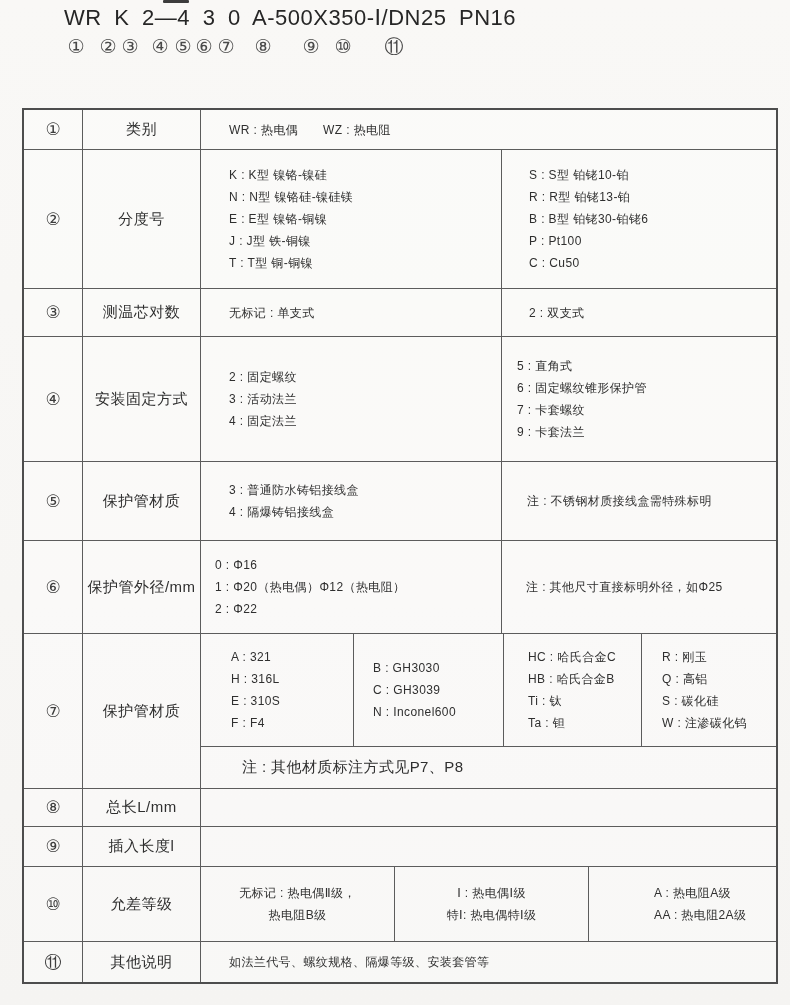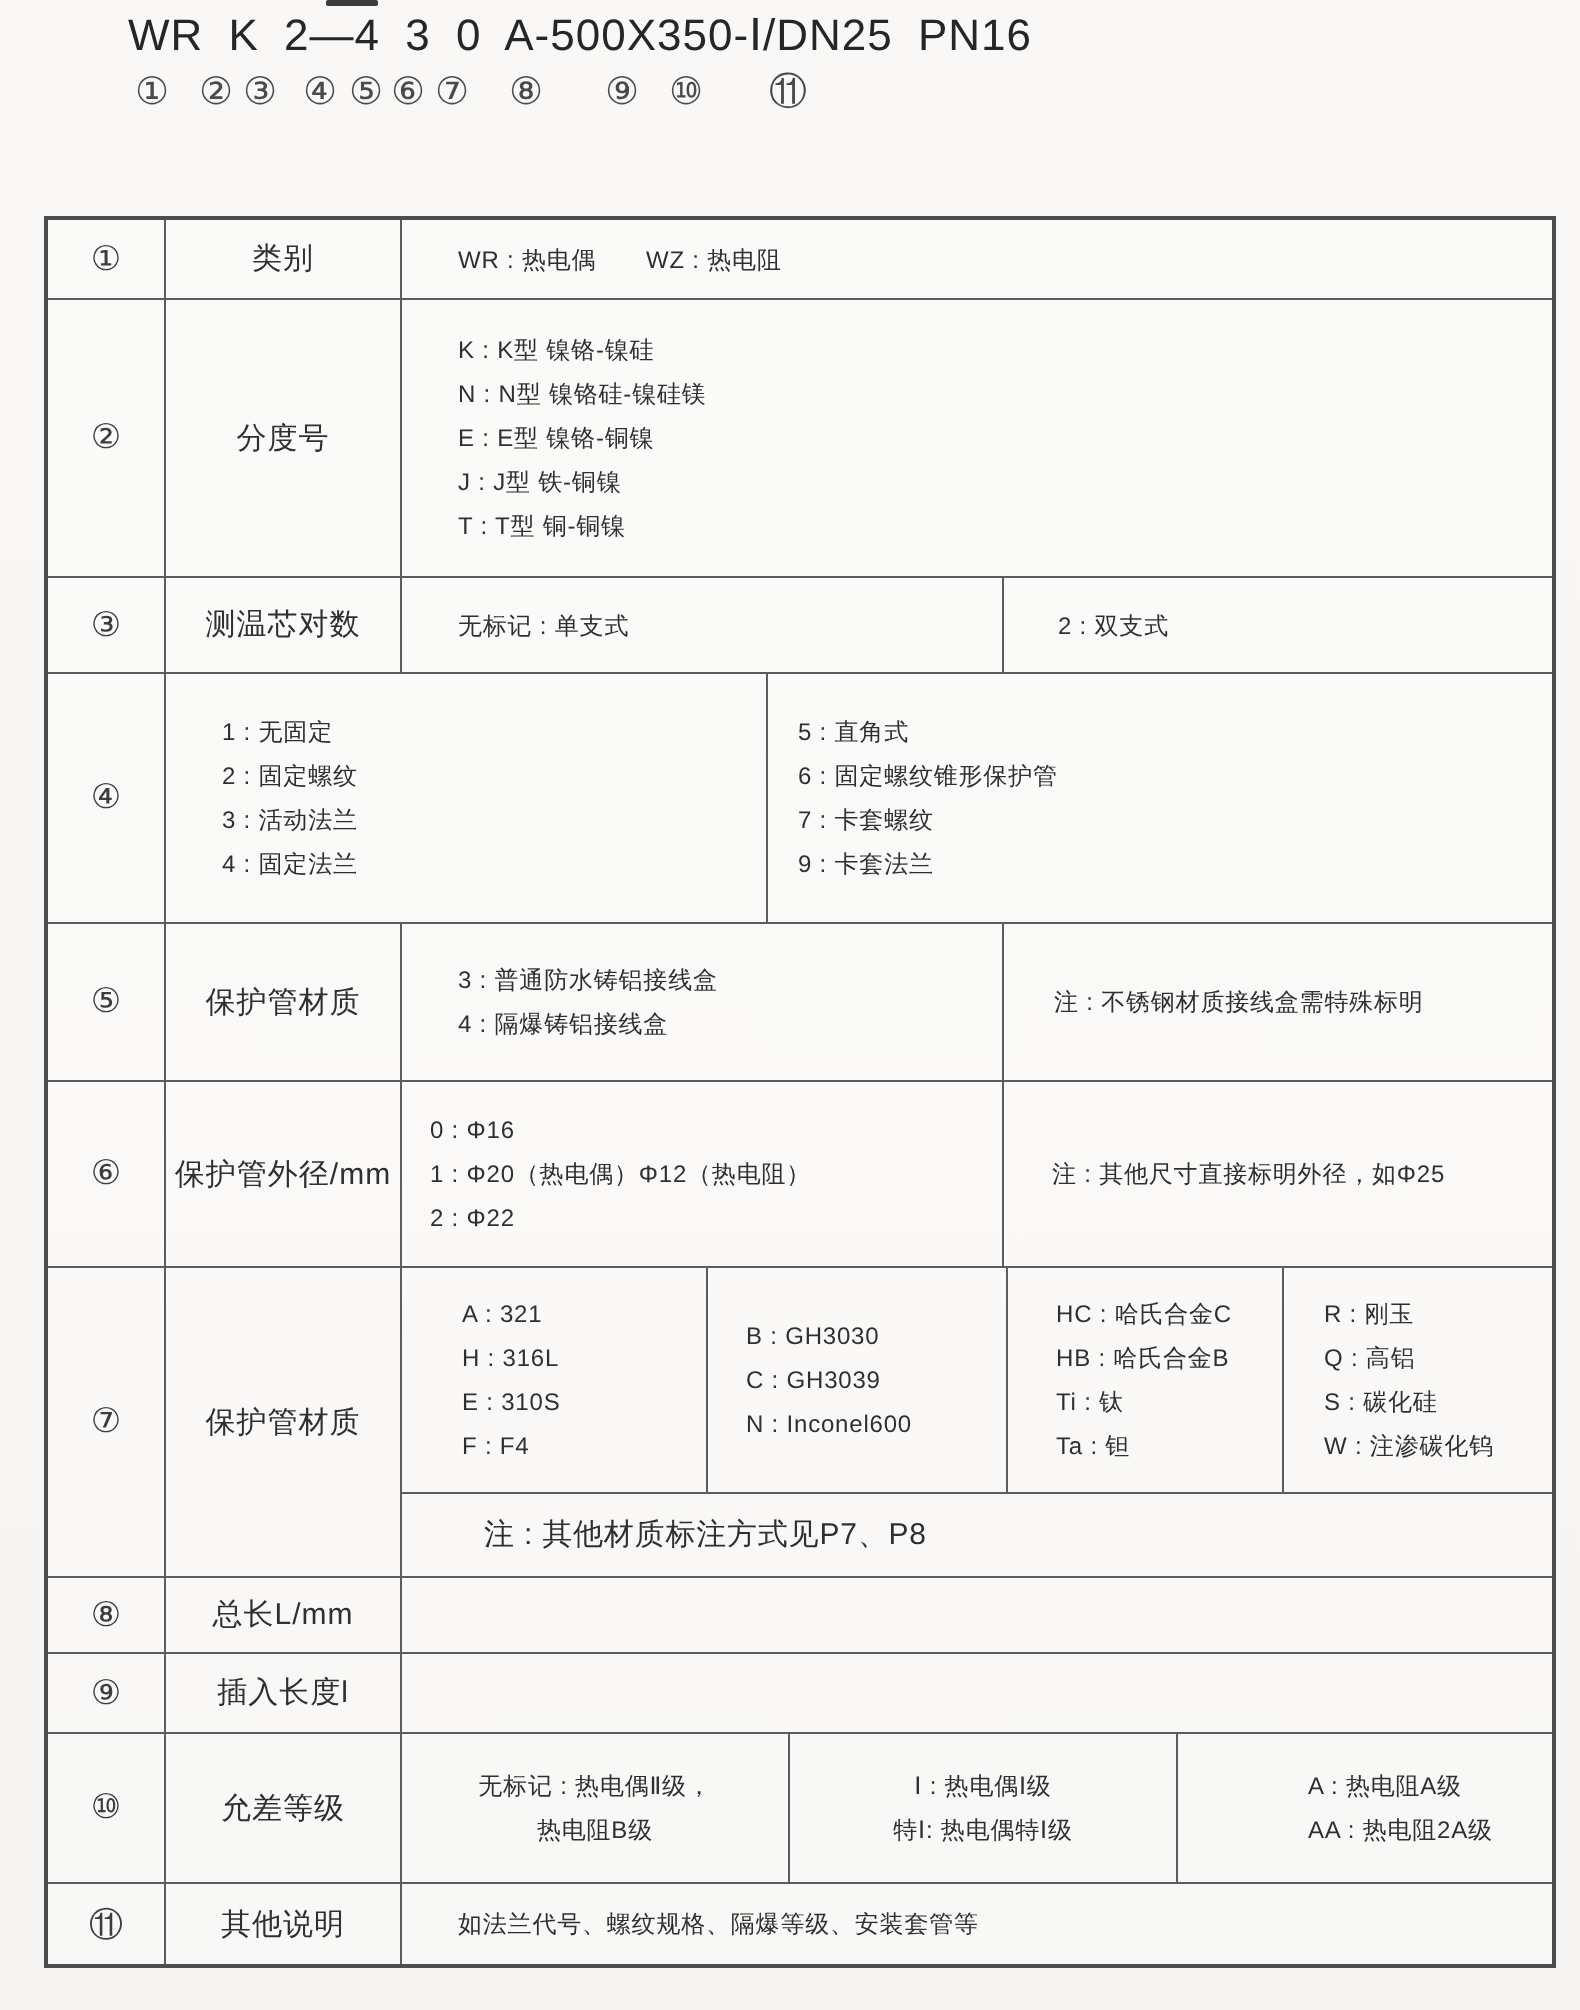--- a/index.html
+++ b/index.html
@@ -92,43 +92,50 @@
         <div class="cell label-cell">分度号</div>
         <div class="content-wrap">
           <div class="content-cells">
             <div class="cell content-cell" style="width: 301px; flex: 0 0 301px; padding-left: 28px;">
               <div class="line">K : K型 镍铬-镍硅</div>
               <div class="line">N : N型 镍铬硅-镍硅镁</div>
               <div class="line">E : E型 镍铬-铜镍</div>
               <div class="line">J : J型 铁-铜镍</div>
               <div class="line">T : T型 铜-铜镍</div>
             </div>
+            <div class="cell content-cell" style="flex: 1 1 0%; padding-left: 27px;">
+              <div class="line">S : S型 铂铑10-铂</div>
+              <div class="line">R : R型 铂铑13-铂</div>
+              <div class="line">B : B型 铂铑30-铂铑6</div>
+              <div class="line">P : Pt100</div>
+              <div class="line">C : Cu50</div>
+            </div>
           </div>
         </div>
       </div>
       <div class="trow" style="height: 48px;">
         <div class="cell num-cell">③</div>
         <div class="cell label-cell">测温芯对数</div>
         <div class="content-wrap">
           <div class="content-cells">
             <div class="cell content-cell" style="width: 301px; flex: 0 0 301px; padding-left: 28px;">
               <div class="line">无标记 : 单支式</div>
             </div>
             <div class="cell content-cell" style="flex: 1 1 0%; padding-left: 27px;">
               <div class="line">2 : 双支式</div>
             </div>
           </div>
         </div>
       </div>
       <div class="trow" style="height: 125px;">
         <div class="cell num-cell">④</div>
-        <div class="content-wrap">
-          <div class="content-cells">
-            <div class="cell content-cell" style="width: 301px; flex: 0 0 301px; padding-left: 28px;">
-              <div class="line">1 : 无固定</div>
+        <div class="cell label-cell">安装固定方式</div>
+        <div class="content-wrap">
+          <div class="content-cells">
+            <div class="cell content-cell" style="width: 301px; flex: 0 0 301px; padding-left: 28px;">
               <div class="line">2 : 固定螺纹</div>
               <div class="line">3 : 活动法兰</div>
               <div class="line">4 : 固定法兰</div>
             </div>
             <div class="cell content-cell" style="flex: 1 1 0%; padding-left: 15px;">
               <div class="line">5 : 直角式</div>
               <div class="line">6 : 固定螺纹锥形保护管</div>
               <div class="line">7 : 卡套螺纹</div>
               <div class="line">9 : 卡套法兰</div>
             </div>

